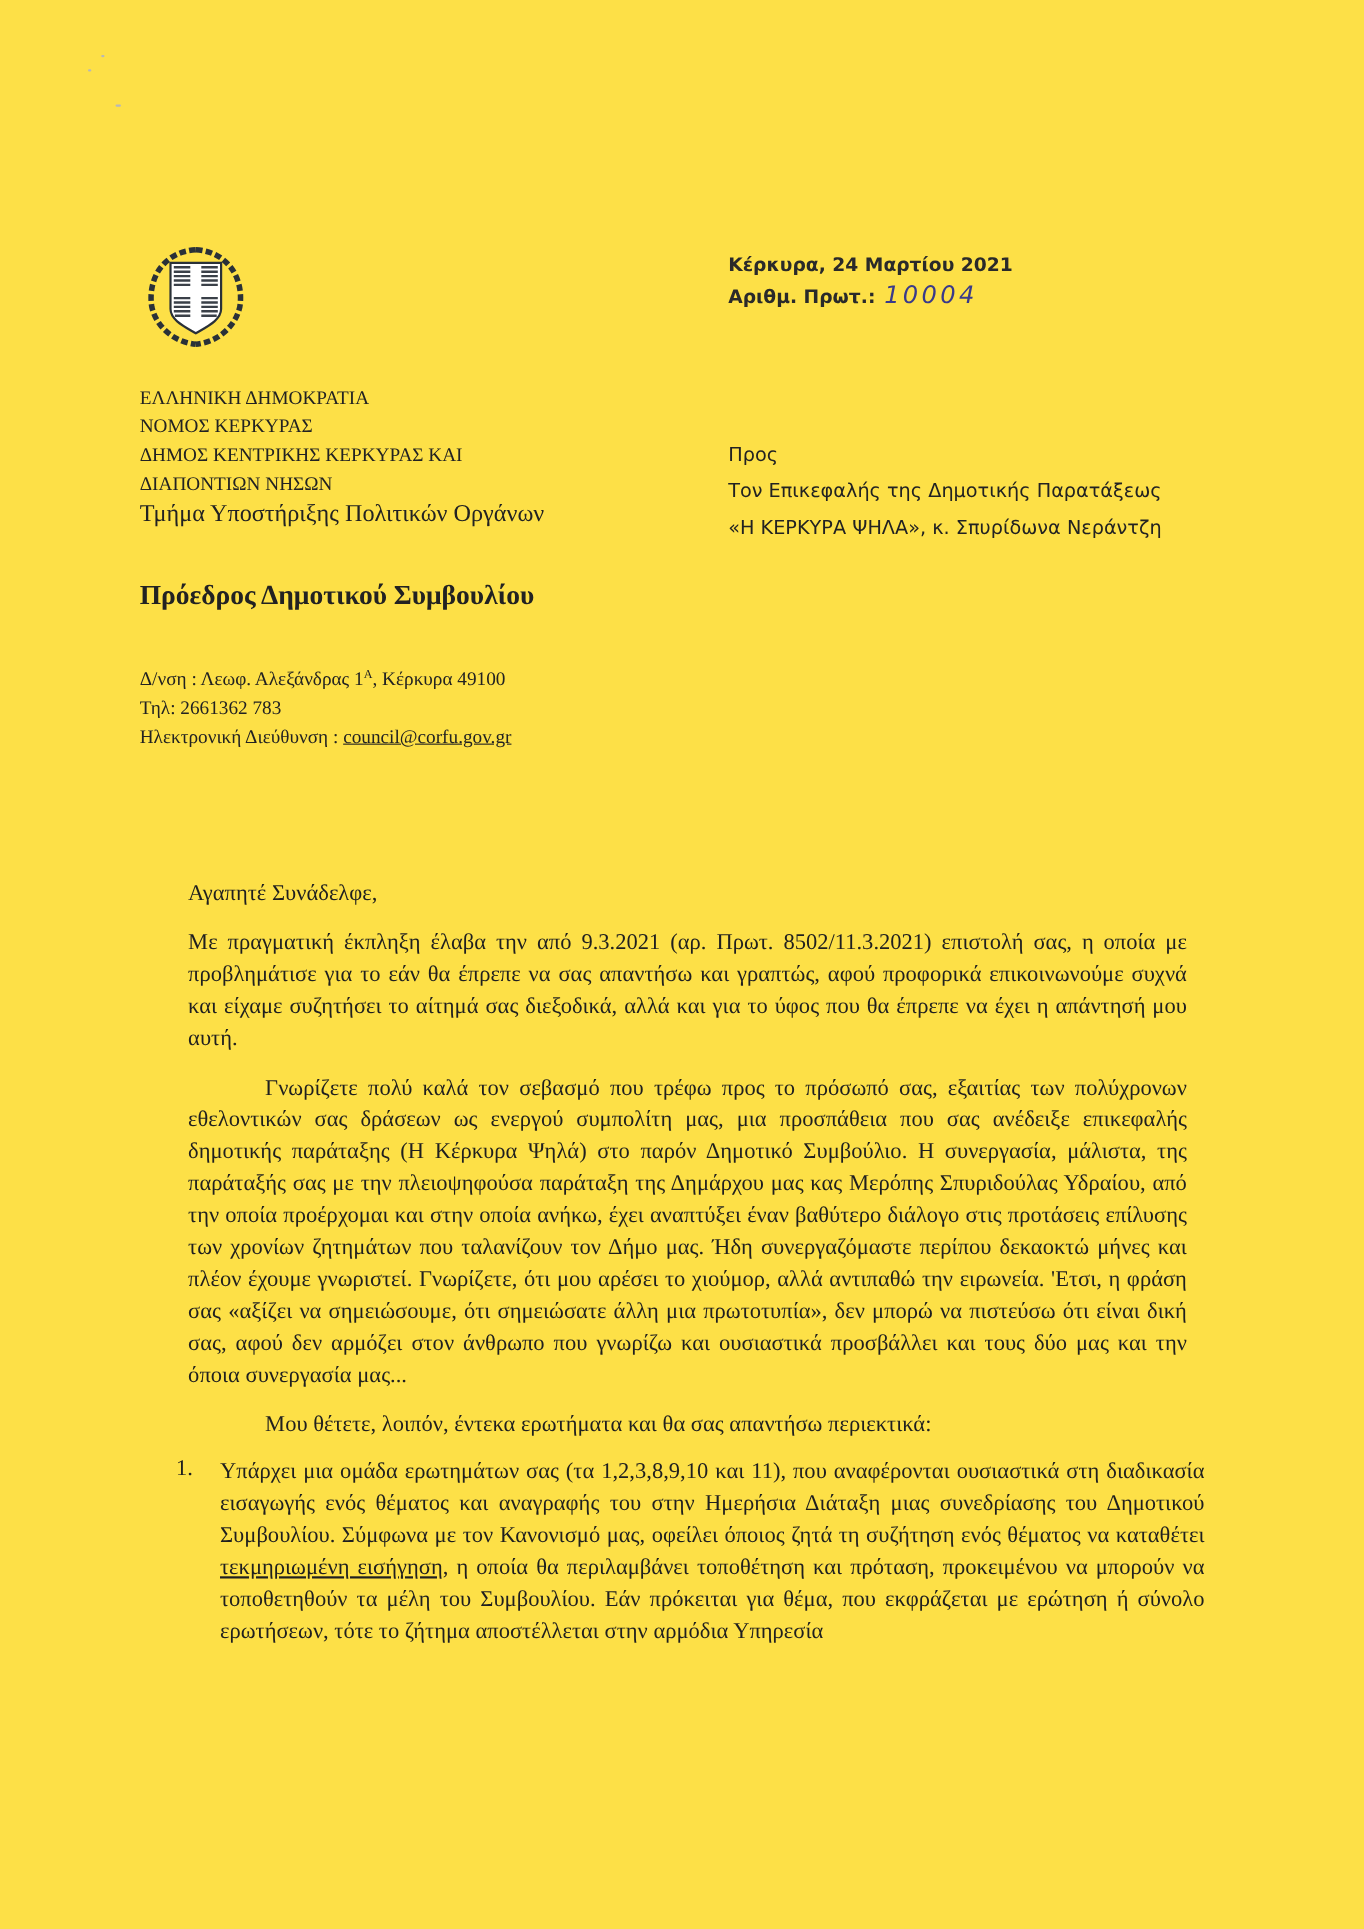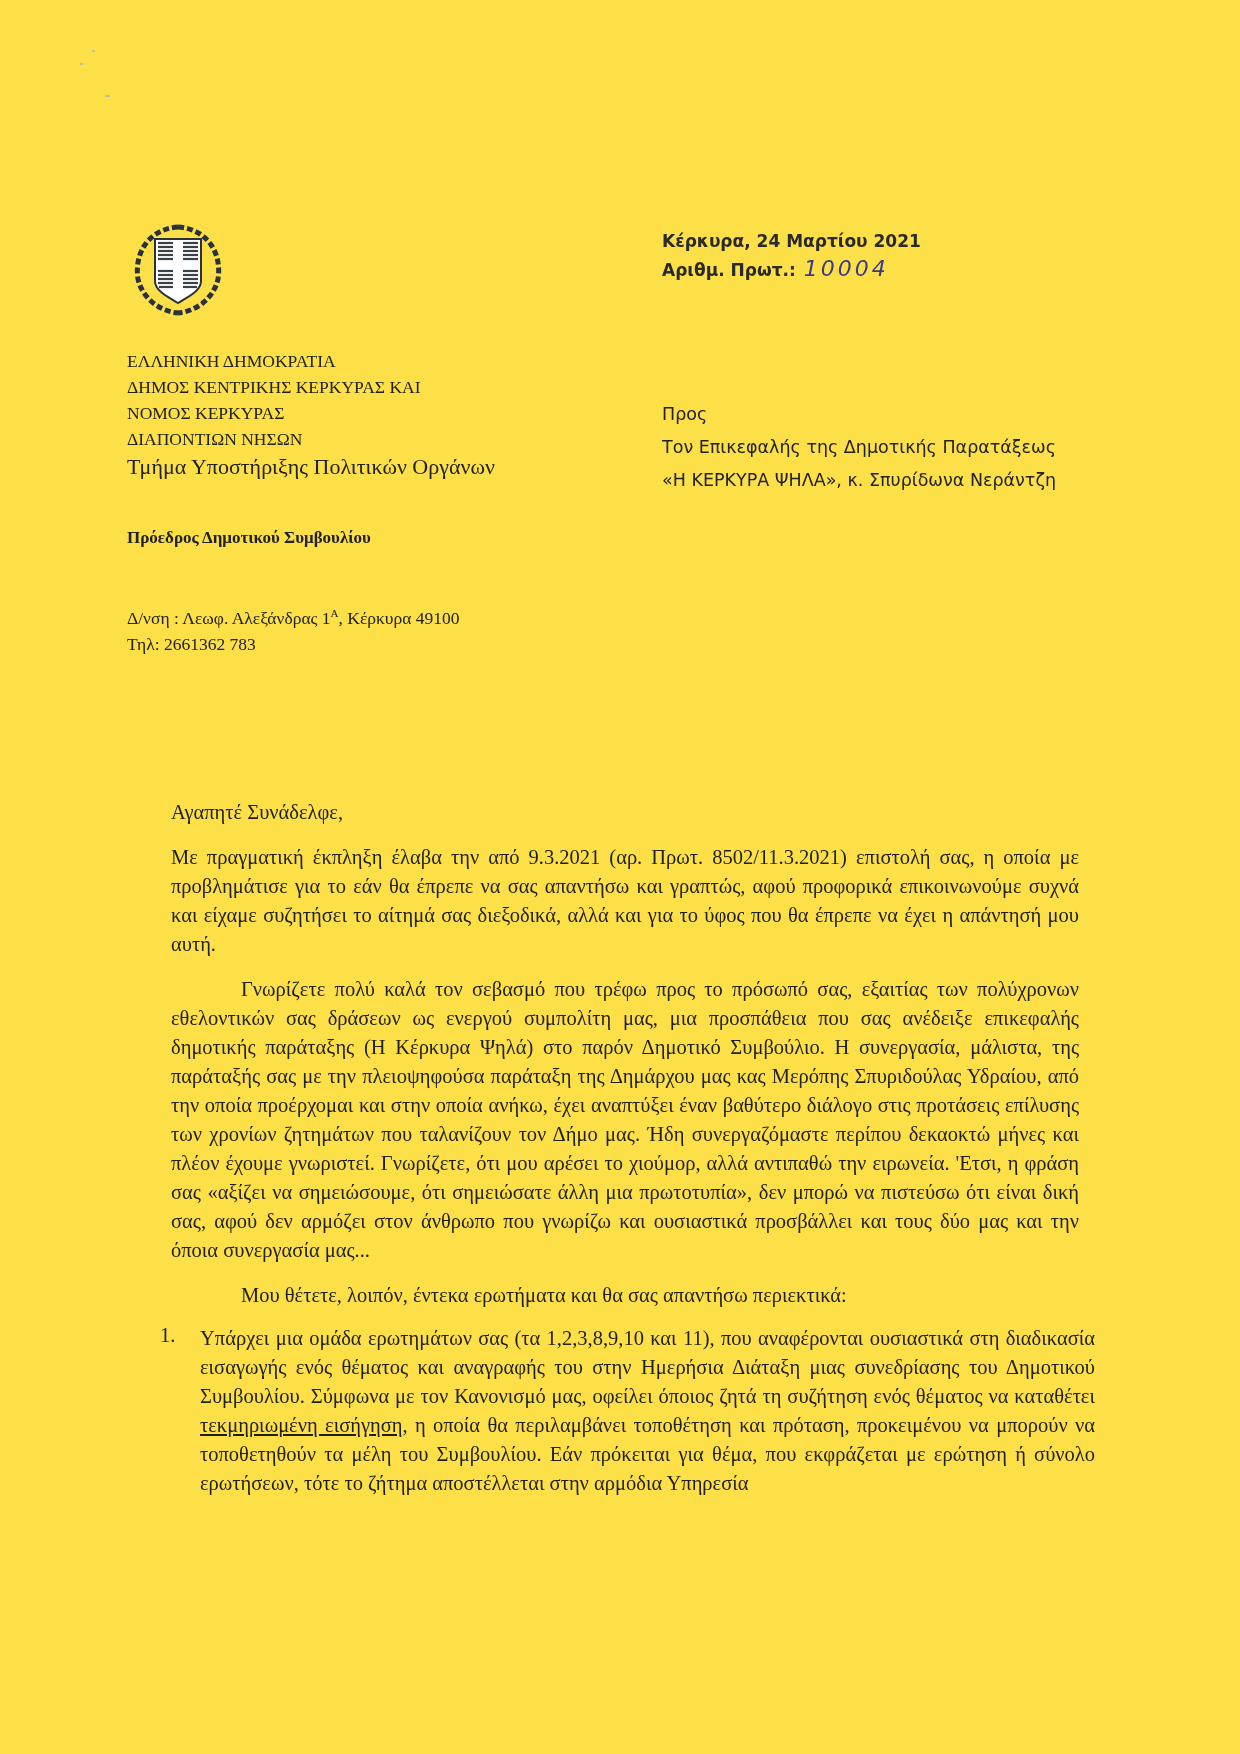--- a/index.html
+++ b/index.html
@@ -11,21 +11,21 @@
     .emblem { position: absolute; left: 128px; top: 219px; width: 100px; height: 100px; }
 
     .date-block { position: absolute; left: 662px; top: 228px; font-family: "DejaVu Sans", sans-serif; font-weight: bold; font-size: 17px; line-height: 27px; color: #2a2a2a; }
     .handwritten { font-family: "DejaVu Sans", sans-serif; font-weight: normal; font-style: italic; color: #3a3a8a; font-size: 22px; letter-spacing: 3px; margin-left: 8px; }
 
     .org-block { position: absolute; left: 127px; top: 348px; font-family: "Liberation Serif", serif; font-size: 17.5px; line-height: 26px; color: #222; }
     .org-block .dept { font-size: 22px; line-height: 30px; }
 
     .recipient { position: absolute; left: 662px; top: 398px; font-family: "DejaVu Sans", sans-serif; font-size: 17.5px; line-height: 33px; color: #222; }
 
-    .president { position: absolute; left: 127px; top: 528px; font-family: "Liberation Serif", serif; font-weight: bold; font-size: 17px; color: #222; }
+    .president { position: absolute; left: 127px; top: 528px; font-family: "Liberation Serif", serif; font-weight: bold; font-size: 25px; color: #222; }
 
     .contact { position: absolute; left: 127px; top: 600px; font-family: "Liberation Serif", serif; font-size: 17.5px; line-height: 26px; color: #222; }
     .contact .email { text-decoration: underline; }
     .contact sup { font-size: 11px; }
 
     .body-text { position: absolute; left: 155px; top: 782px; width: 940px; font-family: "Liberation Serif", serif; font-size: 20.5px; color: #1f1f1f; }
     .body-text p { margin: 16px; line-height: 29px; text-align: justify; text-align-last: left; }
     .greeting { margin-bottom: 9px !important; }
     .para1 { margin-bottom: 12px !important; }
     .indent { text-indent: 70px; }
@@ -79,37 +79,38 @@
 
   <div class="date-block">
     <div>Κέρκυρα, 24 Μαρτίου 2021</div>
     <div>
       <span>Αριθμ. Πρωτ.:</span><span class="handwritten">10004</span>
     </div>
   </div>
 
   <div class="org-block">
     <div>ΕΛΛΗΝΙΚΗ  ΔΗΜΟΚΡΑΤΙΑ</div>
+    <div>ΝΟΜΟΣ ΚΕΡΚΥΡΑΣ</div>
     <div>ΔΗΜΟΣ  ΚΕΝΤΡΙΚΗΣ ΚΕΡΚΥΡΑΣ ΚΑΙ</div>
-    <div>ΝΟΜΟΣ ΚΕΡΚΥΡΑΣ</div>
     <div>ΔΙΑΠΟΝΤΙΩΝ ΝΗΣΩΝ</div>
     <div class="dept">Τμήμα Υποστήριξης Πολιτικών Οργάνων</div>
   </div>
 
   <div class="recipient">
     <div>Προς</div>
     <div>Τον Επικεφαλής της Δημοτικής Παρατάξεως</div>
     <div>«Η ΚΕΡΚΥΡΑ ΨΗΛΑ», κ. Σπυρίδωνα Νεράντζη</div>
   </div>
 
   <div class="president">Πρόεδρος Δημοτικού Συμβουλίου</div>
 
   <div class="contact">
     <div><span>Δ/νση : Λεωφ. Αλεξάνδρας 1</span><sup>Α</sup><span>, Κέρκυρα 49100</span></div>
     <div>Τηλ: 2661362 783</div>
+    <div><span>Ηλεκτρονική Διεύθυνση : </span><span class="email">council@corfu.gov.gr</span></div>
   </div>
 
   <div class="body-text">
     <p class="greeting">Αγαπητέ Συνάδελφε,</p>
     <p class="para1">Με πραγματική έκπληξη έλαβα την από 9.3.2021 (αρ. Πρωτ. 8502/11.3.2021) επιστολή σας, η οποία με προβλημάτισε για το εάν θα έπρεπε να σας απαντήσω και γραπτώς, αφού προφορικά επικοινωνούμε συχνά και είχαμε συζητήσει το αίτημά σας διεξοδικά, αλλά και για το ύφος που θα έπρεπε να έχει η απάντησή μου αυτή.</p>
     <p class="indent para2">Γνωρίζετε πολύ καλά τον σεβασμό που τρέφω προς το πρόσωπό σας, εξαιτίας των πολύχρονων εθελοντικών σας δράσεων ως ενεργού συμπολίτη μας, μια προσπάθεια που σας ανέδειξε επικεφαλής δημοτικής παράταξης (Η Κέρκυρα Ψηλά) στο παρόν Δημοτικό Συμβούλιο. Η συνεργασία, μάλιστα, της παράταξής σας με την πλειοψηφούσα παράταξη της Δημάρχου μας κας Μερόπης Σπυριδούλας Υδραίου, από την οποία προέρχομαι και στην οποία ανήκω, έχει αναπτύξει έναν βαθύτερο διάλογο στις προτάσεις επίλυσης των χρονίων ζητημάτων που ταλανίζουν τον Δήμο μας. Ήδη συνεργαζόμαστε περίπου δεκαοκτώ μήνες και πλέον έχουμε γνωριστεί. Γνωρίζετε, ότι μου αρέσει το χιούμορ, αλλά αντιπαθώ την ειρωνεία. 'Ετσι, η φράση σας «αξίζει να σημειώσουμε, ότι σημειώσατε άλλη μια πρωτοτυπία», δεν μπορώ να πιστεύσω ότι είναι δική σας, αφού δεν αρμόζει στον άνθρωπο που γνωρίζω και ουσιαστικά προσβάλλει και τους δύο μας και την όποια συνεργασία μας...</p>
     <p class="intro-list">Μου θέτετε, λοιπόν, έντεκα ερωτήματα και θα σας απαντήσω περιεκτικά:</p>
     <div class="list-item">
       <span class="list-num">1.</span>
       <span class="list-text"><span>Υπάρχει μια ομάδα ερωτημάτων σας (τα 1,2,3,8,9,10 και 11), που αναφέρονται ουσιαστικά στη διαδικασία εισαγωγής ενός θέματος και αναγραφής του στην Ημερήσια Διάταξη μιας συνεδρίασης του Δημοτικού Συμβουλίου. Σύμφωνα με τον Κανονισμό μας, οφείλει όποιος ζητά τη συζήτηση ενός θέματος να καταθέτει </span><span class="u">τεκμηριωμένη εισήγηση</span><span>, η οποία θα περιλαμβάνει τοποθέτηση και πρόταση, προκειμένου να μπορούν να τοποθετηθούν τα μέλη του Συμβουλίου. Εάν πρόκειται για θέμα, που εκφράζεται με ερώτηση ή σύνολο ερωτήσεων, τότε το ζήτημα αποστέλλεται στην αρμόδια Υπηρεσία</span></span>

